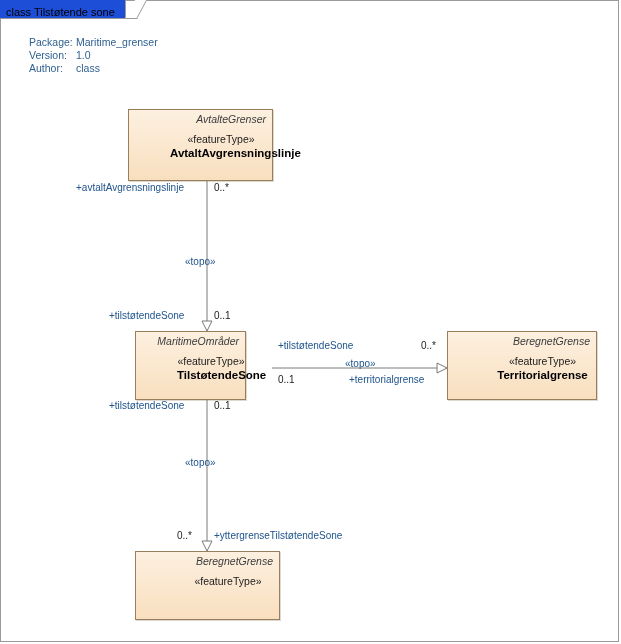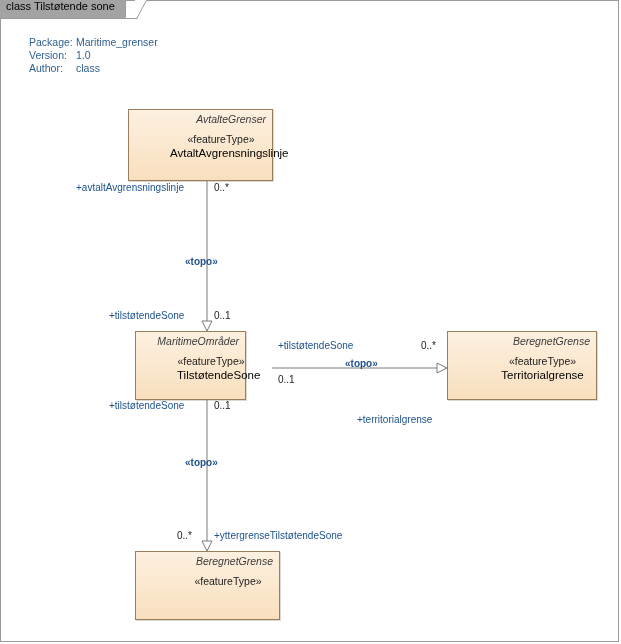--- a/index.html
+++ b/index.html
@@ -27,24 +27,24 @@
     box-sizing: border-box;
   }
   .frame-tab {
     position: absolute;
     left: 0; top: 0;
     height: 19px;
     box-sizing: border-box;
     border: 1px solid #9a9a9a;
     border-left: none;
     border-top: none;
-    background: #a3a3a3;
+    background: #1d4ed8;
     padding: 0 6px 0 6px;
     display: flex;
-    align-items: flex-start;
+    align-items: flex-end;
     font-size: 11px;
     color: #000000;
   }
   .frame-tab-clip {
     position: absolute;
     top: 0;
     height: 19px;
     width: 12px;
     background: #ffffff;
     border-bottom: 1px solid #9a9a9a;
@@ -97,40 +97,39 @@
     text-align: center;
     padding-top: 8px;
     padding-left: 41px;
   }
   .uml-stereo {
     font-size: 10.5px;
     color: #1a1a1a;
   }
   .uml-title {
     font-size: 11.5px;
-    font-weight: normal;
+    font-weight: bold;
     color: #000000;
     margin-top: 2px;
   }
 
   .lbl {
     position: absolute;
     font-size: 10px;
     color: #1f3f6f;
     white-space: nowrap;
   }
   .lbl.dark {
     color: #20548c;
   }
   .lbl.mult {
     color: #1a1a1a;
   }
   .lbl.stereo {
     color: #20548c;
-    font-weight: bold;
   }
 
   svg.overlay {
     position: absolute;
     left: 0; top: 0;
     width: 621px;
     height: 644px;
     pointer-events: none;
   }
 </style>
@@ -206,21 +205,21 @@
 
   <div class="lbl dark" style="left:76px; top:182px;">+avtaltAvgrensningslinje</div>
   <div class="lbl mult" style="left:214px; top:182px;">0..*</div>
   <div class="lbl stereo" style="left:185px; top:256px;">«topo»</div>
   <div class="lbl dark" style="left:109px; top:310px;">+tilstøtendeSone</div>
   <div class="lbl mult" style="left:214px; top:310px;">0..1</div>
 
   <div class="lbl dark" style="left:278px; top:340px;">+tilstøtendeSone</div>
   <div class="lbl mult" style="left:278px; top:374px;">0..1</div>
   <div class="lbl stereo" style="left:345px; top:358px;">«topo»</div>
-  <div class="lbl dark" style="left:357px; top:374px;margin-top:40px;">+territorialgrense</div>
+  <div class="lbl dark" style="left:349px; top:374px;">+territorialgrense</div>
   <div class="lbl mult" style="left:421px; top:340px;">0..*</div>
 
   <div class="lbl dark" style="left:109px; top:400px;">+tilstøtendeSone</div>
   <div class="lbl mult" style="left:214px; top:400px;">0..1</div>
   <div class="lbl stereo" style="left:185px; top:457px;">«topo»</div>
   <div class="lbl mult" style="left:177px; top:530px;">0..*</div>
   <div class="lbl dark" style="left:214px; top:530px;">+yttergrenseTilstøtendeSone</div>
 
 </div>
 

